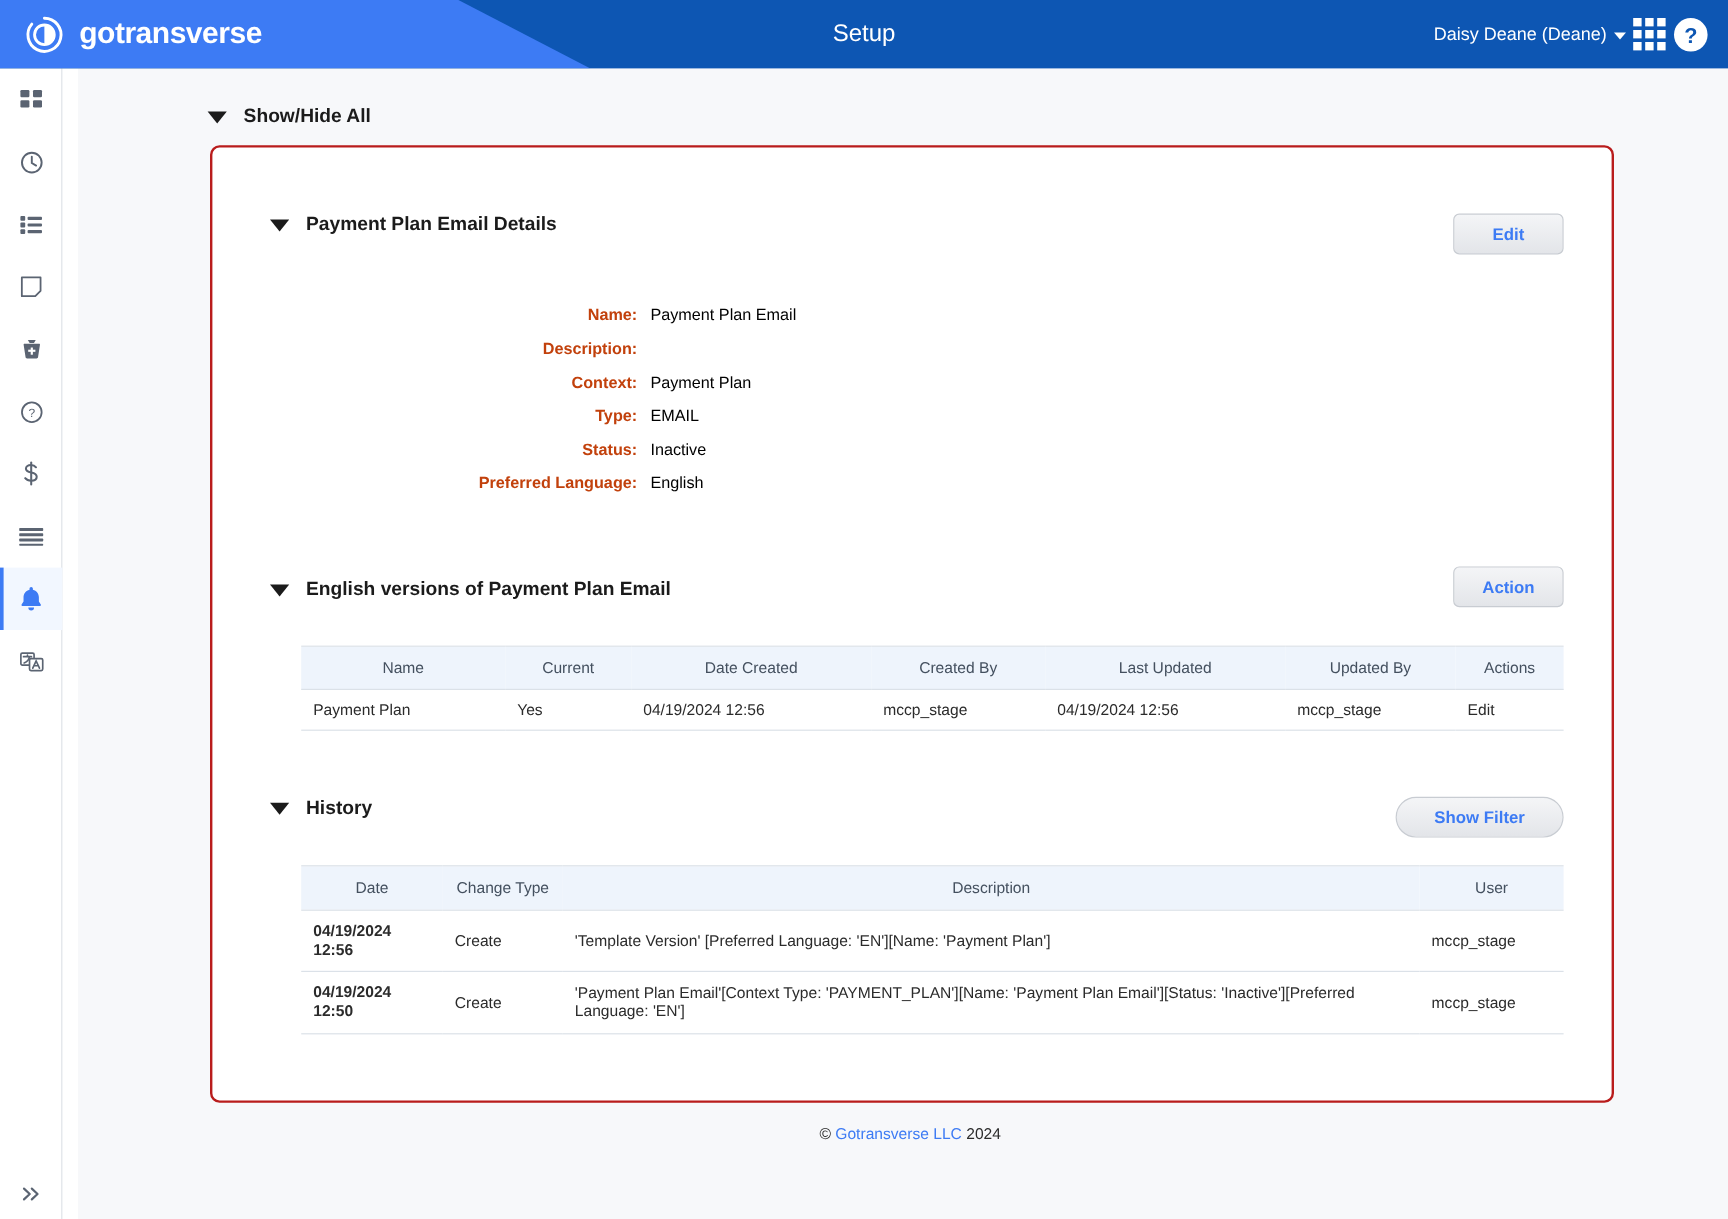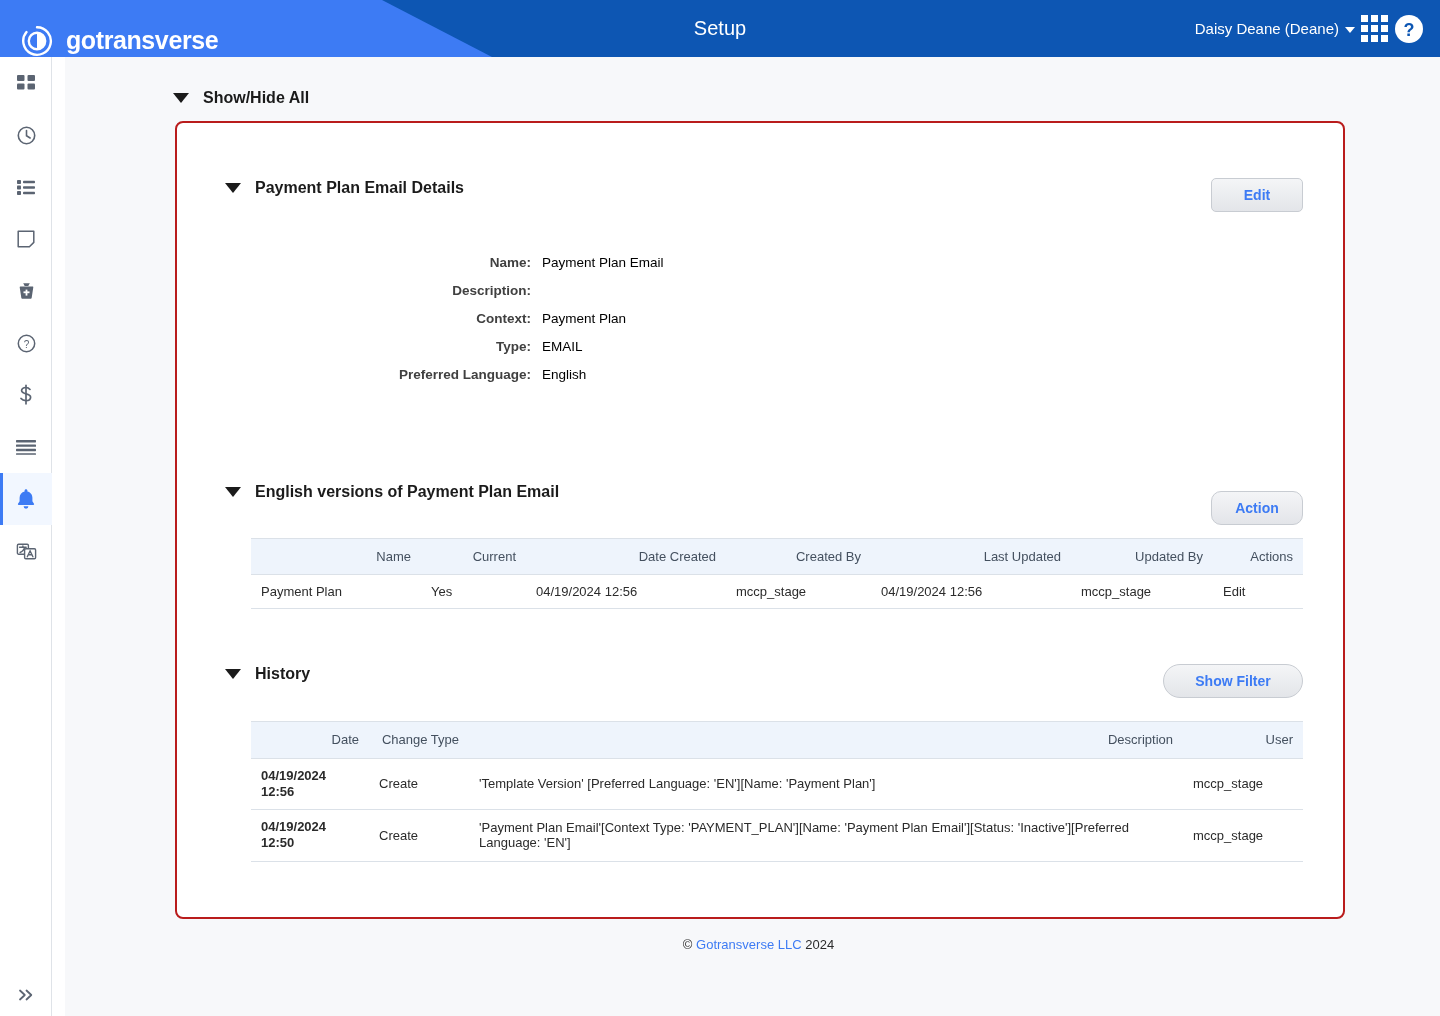--- a/index.html
+++ b/index.html
@@ -18,21 +18,21 @@
     overflow: hidden;
     z-index: 30;
   }
   .header-diag {
     position: absolute; top: 0; left: 0;
     width: 500px; height: 57px;
     background: #3d7bf4;
     clip-path: polygon(0 0, 382px 0, 492px 57px, 0 57px);
   }
   .brand {
-    position: absolute; left: 20px; top: 12px; height: 57px;
+    position: absolute; left: 20px; top: 0; height: 57px;
     display: flex; align-items: center; gap: 12px;
     z-index: 2;
   }
   .brand-logo { width: 34px; height: 34px; display: block; }
   .brand-name {
     color: #ffffff; font-size: 25px; font-weight: bold;
     letter-spacing: -0.4px;
   }
   .header-title {
     position: absolute; left: 0; top: 0; width: 1440px; height: 57px;
@@ -137,37 +137,37 @@
 
   
   .detail-rows {
     position: absolute; left: 0; top: 132px; width: 100%;
   }
   .detail-row {
     display: flex; height: 28px; align-items: baseline;
   }
   .detail-label {
     width: 365px; text-align: right;
-    font-size: 13.5px; font-weight: bold; color: #404040;
+    font-size: 13.5px; font-weight: bold; color: #c2410c;
     padding-right: 11px;
   }
   .detail-value { font-size: 13.5px; color: #000000; }
 
   
   table.grid {
     position: absolute;
     border-collapse: collapse;
     width: 1052px; left: 74px;
     font-size: 13px;
   }
   table.grid thead th {
     background: #eef4fc;
     color: #44505f;
     font-weight: normal;
-    text-align: right;
+    text-align: center;
     padding: 10px 10px;
     border-top: 1px solid #dbe1e8;
     border-bottom: 1px solid #dbe1e8;
     vertical-align: middle;
   }
   table.grid tbody td {
     padding: 9px 10px;
     color: #2b2b2b;
     border-bottom: 1px solid #dbe1e8;
     vertical-align: middle;
@@ -338,30 +338,34 @@
       </div>
       <div class="detail-row">
         <span class="detail-label">Context:</span>
         <span class="detail-value">Payment Plan</span>
       </div>
       <div class="detail-row">
         <span class="detail-label">Type:</span>
         <span class="detail-value">EMAIL</span>
       </div>
       <div class="detail-row">
+        <span class="detail-label">Status:</span>
+        <span class="detail-value">Inactive</span>
+      </div>
+      <div class="detail-row">
         <span class="detail-label">Preferred Language:</span>
         <span class="detail-value">English</span>
       </div>
     </div>
 
     <div class="section-head" style="top:360px;">
       <span class="tri"></span>
       <span class="section-title">English versions of Payment Plan Email</span>
     </div>
-    <button class="btn" style="right:40px; top:368px;border-radius:10px;">Action</button>
+    <button class="btn" style="right:40px; top:349px;">Action</button>
 
     <table class="grid" style="top:415px;">
       <thead>
         <tr>
           <th style="width:170px;">Name</th>
           <th style="width:105px;">Current</th>
           <th style="width:200px;">Date Created</th>
           <th style="width:145px;">Created By</th>
           <th style="width:200px;">Last Updated</th>
           <th style="width:142px;">Updated By</th>

